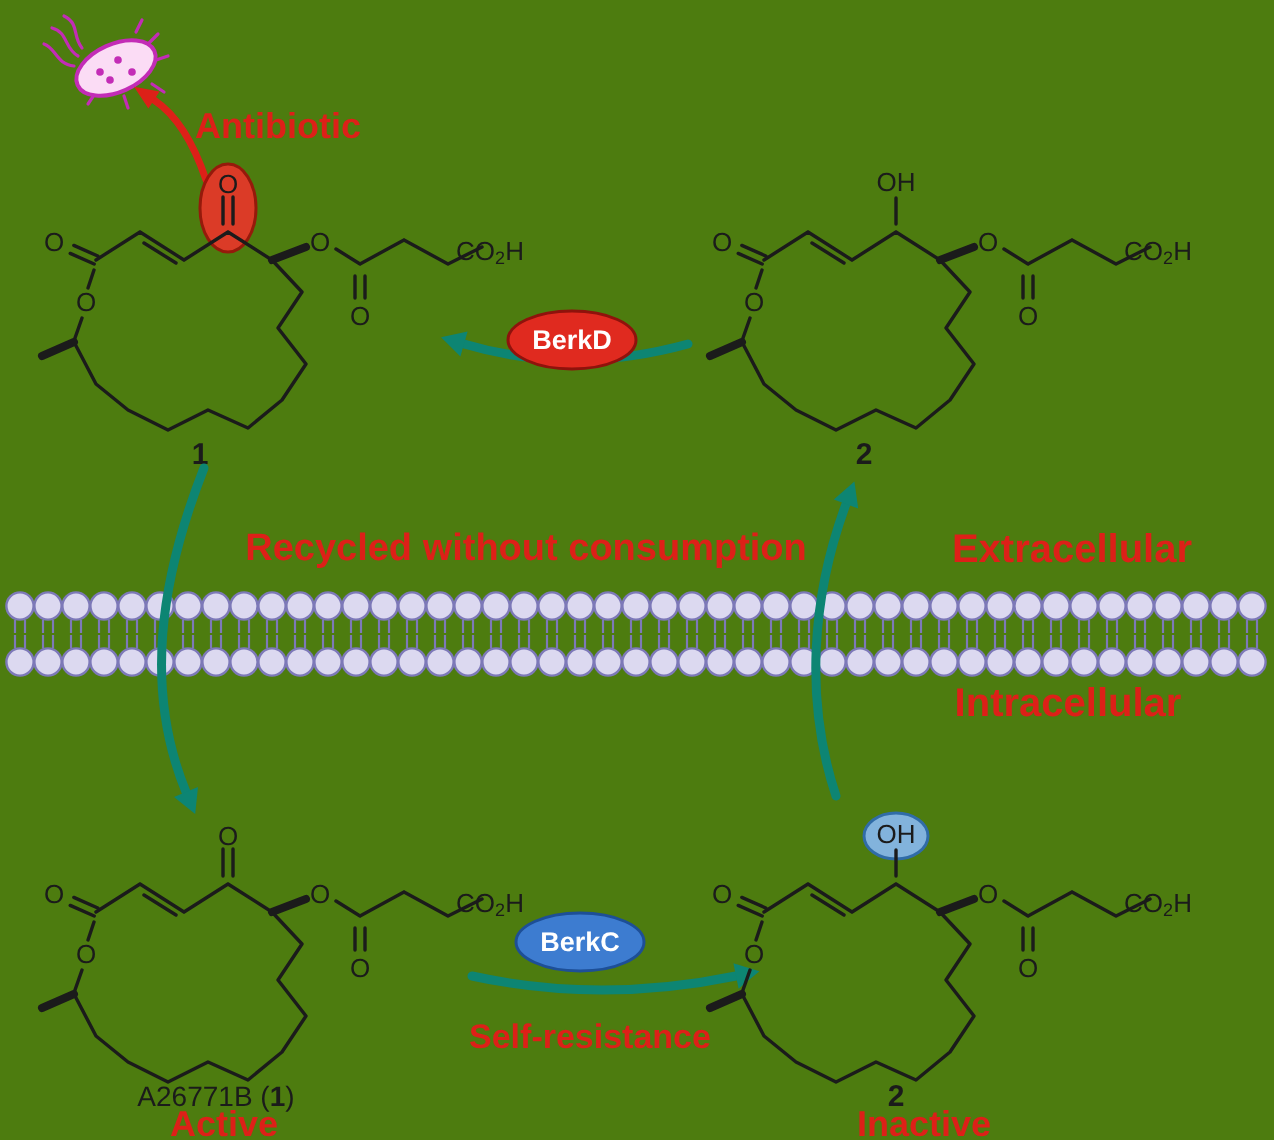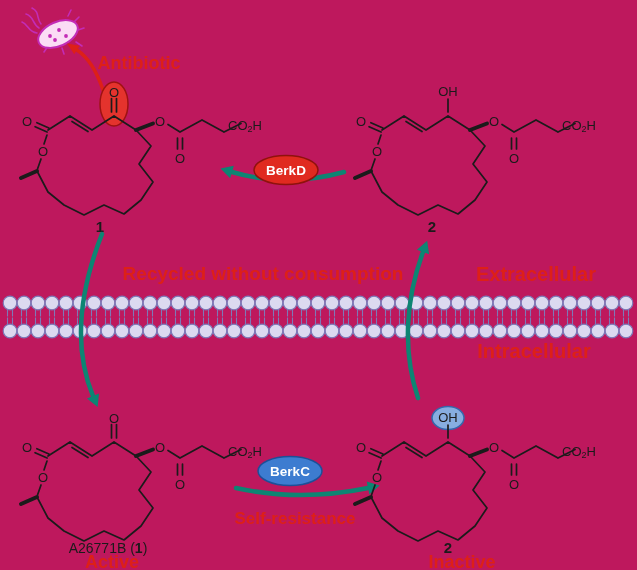--- a/index.html
+++ b/index.html
@@ -1,16 +1,16 @@
 <!DOCTYPE html>
 <html style="--accent-red: #dd2018; --teal-arrow: #0d8573; --enzyme-red: #e02a1f; --enzyme-blue: #3d7cd0; --highlight-red: #e8362a; --highlight-blue: #85b6e8; --membrane-head-fill: #dcd9f0; --membrane-head-stroke: #7d79b8; --bacterium-magenta: #c32cb6; --ink: #1b1b1b;"><head>
 <meta charset="utf-8">
 <style>
   html,body{margin:0;padding:0;background:#ffffff;}
-  .stage{width:637px;height:570px;position:relative;background:#be185d;overflow:hidden;}
+  .stage{width:637px;height:570px;position:relative;background:#4d7c0f;overflow:hidden;}
   svg{display:block;}
   text{font-family:"Liberation Sans", sans-serif;}
   .bond{stroke:var(--ink);stroke-width:1.7;fill:none;stroke-linecap:round;stroke-linejoin:round;}
   .bond-bold{stroke:var(--ink);stroke-width:4;fill:none;stroke-linecap:round;}
   .atom{font-size:13px;fill:var(--ink);text-anchor:middle;dominant-baseline:central;}
   .atom-sub{font-size:9px;}
   .cnum{font-size:15px;font-weight:bold;fill:var(--ink);text-anchor:middle;}
   .cname{font-size:14px;fill:var(--ink);text-anchor:middle;}
   .cname-num{font-weight:bold;}
   .red-label{fill:var(--accent-red);font-weight:bold;text-anchor:middle;}

